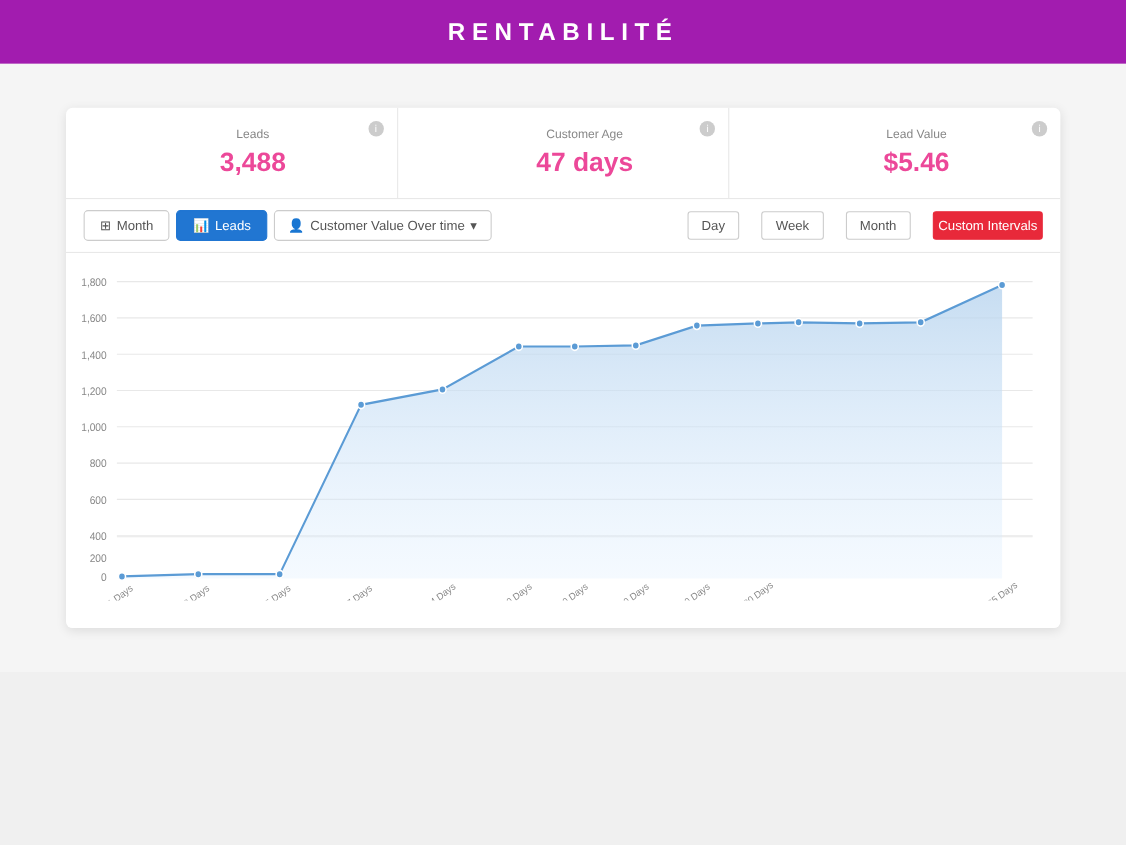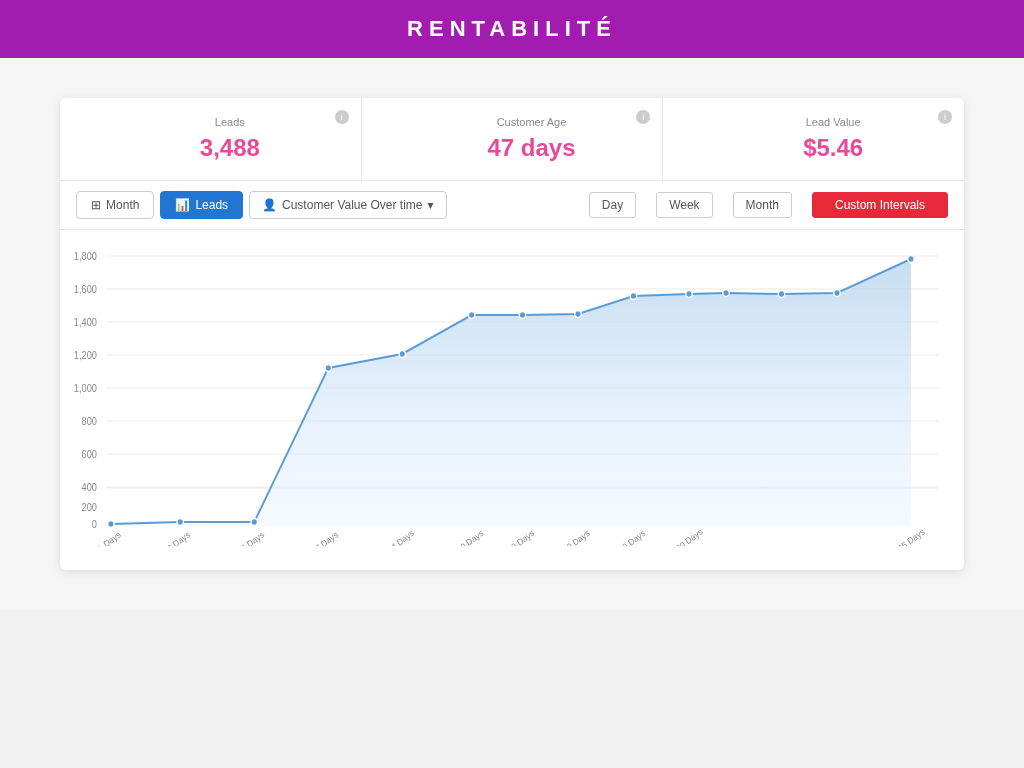--- a/index.html
+++ b/index.html
@@ -143,21 +143,21 @@
       padding: 5px 12px;
       font-size: 12px;
       color: #555;
       cursor: pointer;
     }
 
     .btn-custom {
       background: #e8293a;
       border: 1px solid #e8293a;
       border-radius: 3px;
-      padding: 5px 22px;
+      padding: 5px 4px;
       font-size: 12px;
       color: white;
       cursor: pointer;
     }
 
     
     .chart-area {
       padding: 16px 16px 20px 0;
       position: relative;
     }

